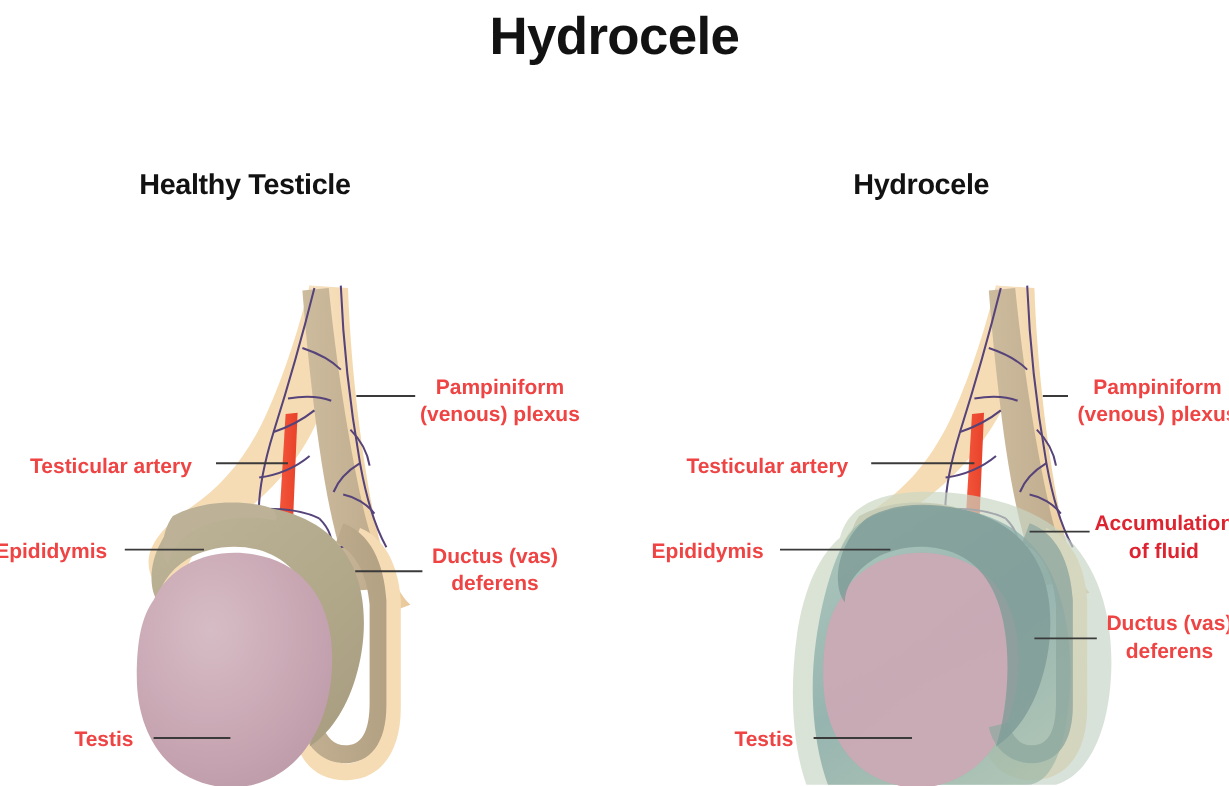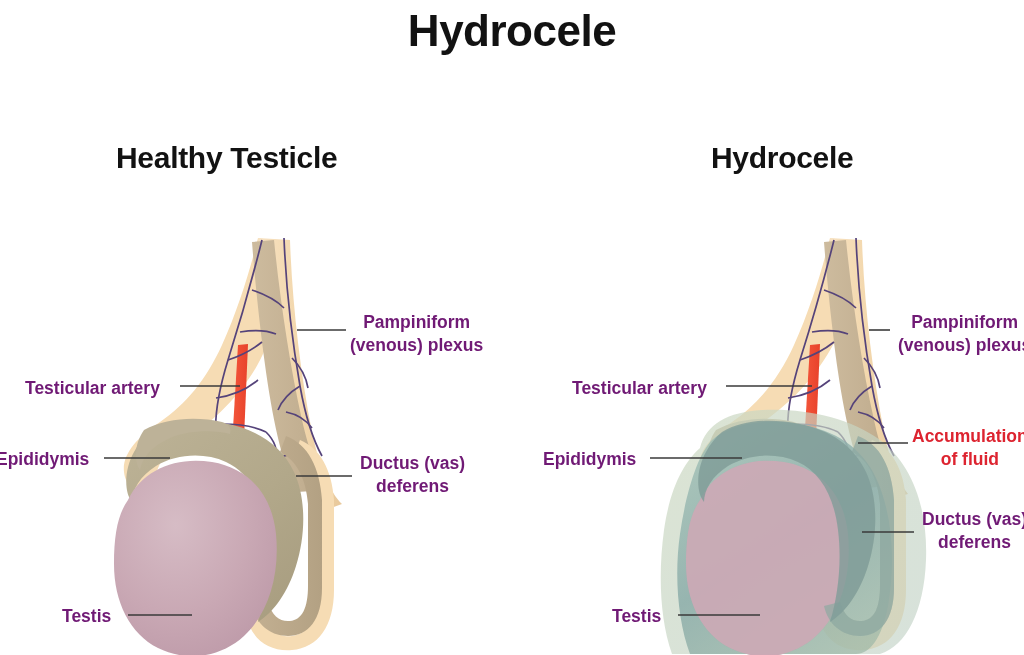--- a/index.html
+++ b/index.html
@@ -21,35 +21,35 @@
     left: 0;
     width: 1024px;
     text-align: center;
     font-size: 44px;
     font-weight: bold;
     letter-spacing: -0.5px;
     color: #121212;
   }
   .panel-heading {
     position: absolute;
-    font-size: 30px;
+    font-size: 24px;
     font-weight: bold;
     color: #121212;
     letter-spacing: -0.3px;
     white-space: nowrap;
   }
   #heading-healthy { top: 141px; left: 116px; }
   #heading-hydrocele { top: 141px; left: 711px; }
 
   .lbl {
     position: absolute;
     font-size: 17.5px;
     font-weight: bold;
     line-height: 1.32;
-    color: #701a75;
+    color: #ef4444;
     white-space: nowrap;
   }
   .lbl.center-align { text-align: center; }
   .lbl.accent { color: #dd2430; }
 
   svg.diagram {
     position: absolute;
     top: 0;
     left: 0;
     width: 1024px;

